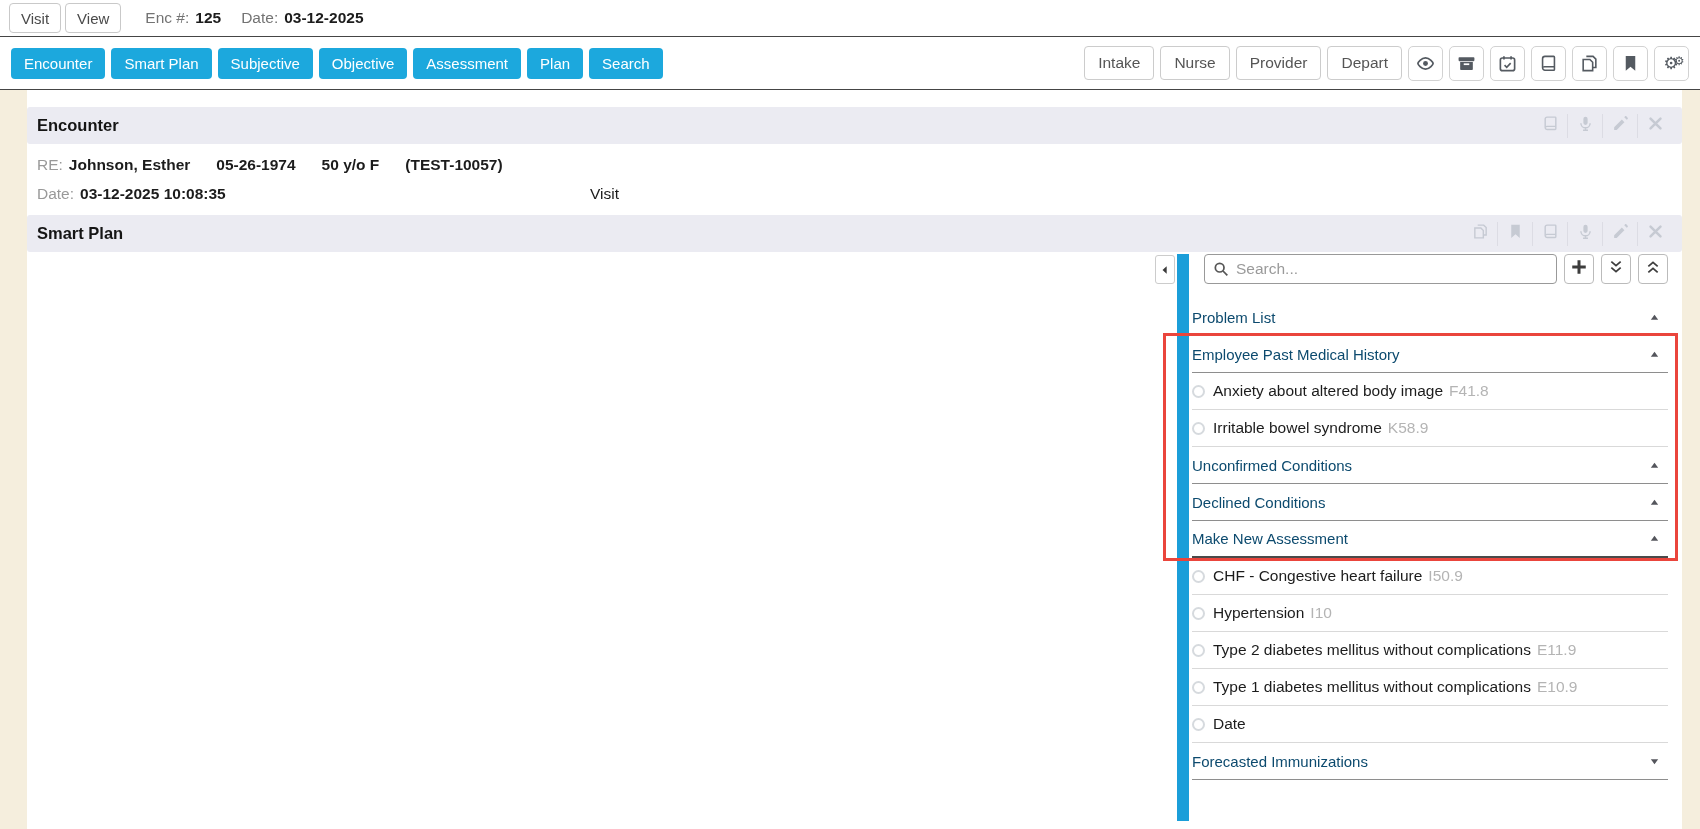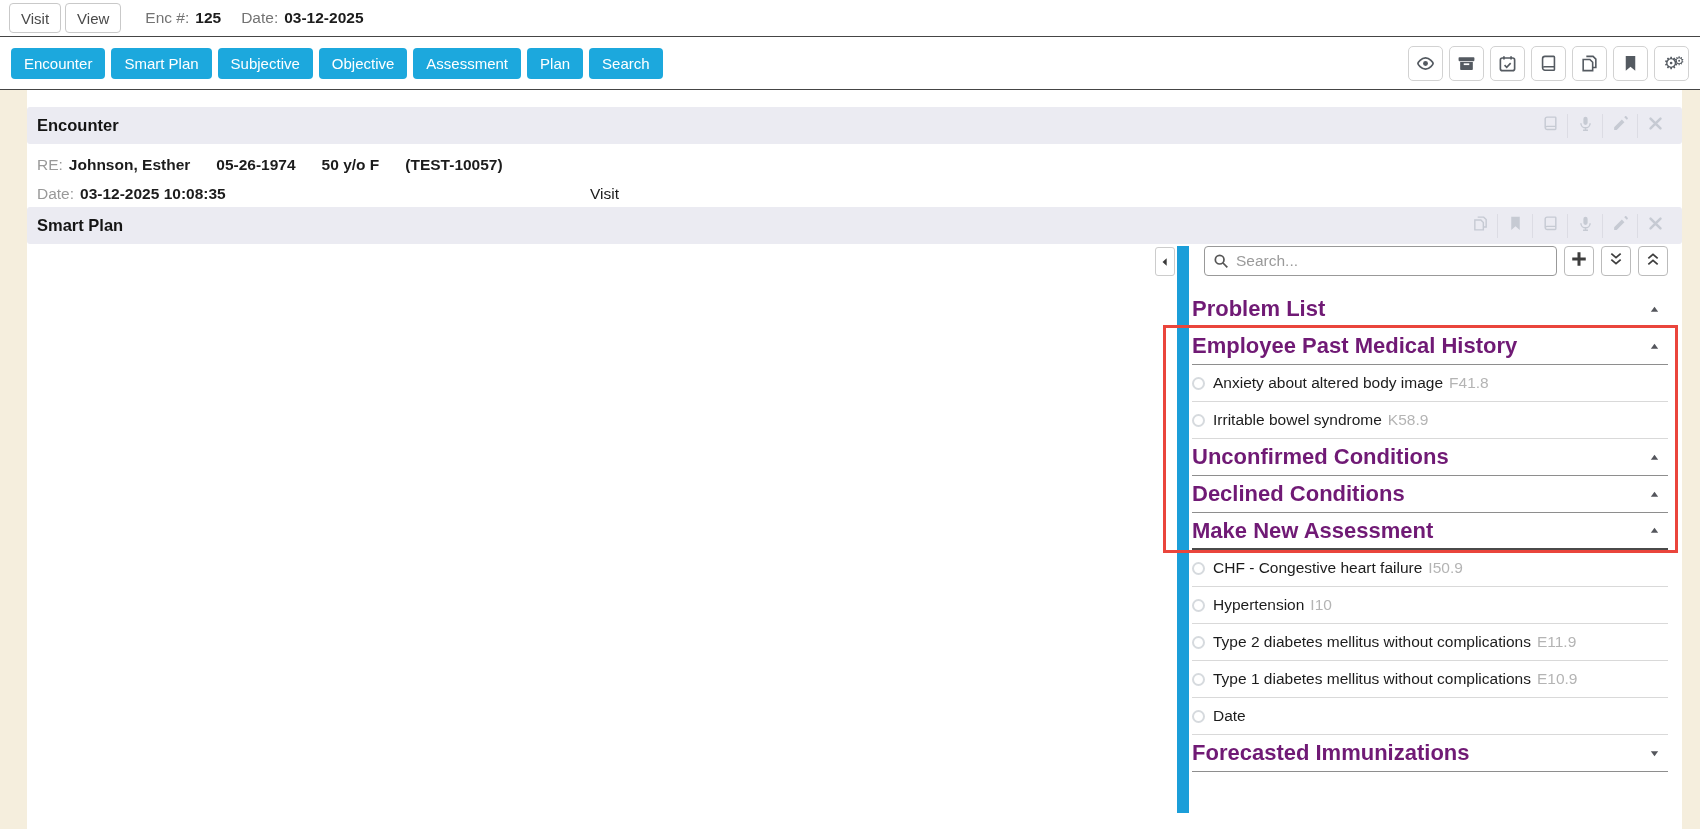--- a/index.html
+++ b/index.html
@@ -33,21 +33,21 @@
   .main-panel{background:#fff;height:100%;position:relative;overflow:hidden;}
 
   .section-bar{height:37px;background:var(--bar,#ebebf2);border-radius:3px;display:flex;align-items:center;padding:0 10px;}
   .section-bar.first{margin-top:17px;}
   .section-title{font-size:16.5px;font-weight:bold;color:#151515;}
   .bar-icons{margin-left:auto;display:flex;align-items:center;color:#c6cad3;}
   .bar-cell{width:34px;height:24px;display:flex;align-items:center;justify-content:center;}
   .bar-cell + .bar-cell{border-left:1px solid #dcdce4;}
   .bar-cell svg{width:17px;height:17px;}
 
-  .patient-block{height:63px;padding:12px 0 0 10px;font-size:15.5px;color:#1b1b1b;box-sizing:border-box;}
+  .patient-block{height:71px;padding:12px 0 0 10px;font-size:15.5px;color:#1b1b1b;box-sizing:border-box;}
   .pt-line{display:flex;align-items:center;margin-bottom:11px;position:relative;}
   .pt-line .lbl{color:#999;margin-right:6px;}
   .pt-line .val{font-weight:bold;color:#1c1c1c;}
   .pt-line .gap{margin-left:26px;}
   .visit-label{position:absolute;left:553px;font-weight:normal;color:#1b1b1b;}
 
   
   .sp-body{position:relative;height:569px;}
   .side-panel{position:absolute;top:2px;right:14px;width:513px;height:567px;}
   .collapse-btn{position:absolute;left:0;top:1px;width:20px;height:29px;background:#fff;border:1px solid #ccc;
@@ -63,21 +63,21 @@
   .search-ic svg{width:16px;height:16px;}
   .sq-btn{width:30px;height:30px;box-sizing:border-box;border:1px solid #bbb;border-radius:4px;background:#fff;
           color:#3d3d3d;display:flex;align-items:center;justify-content:center;cursor:pointer;flex:none;}
   .sq-btn svg{width:16px;height:16px;}
   .sq-btn.plus svg{width:18px;height:18px;}
 
   .panel-list{position:absolute;left:37px;top:45px;width:476px;}
   .p-row{height:37px;display:flex;align-items:center;border-bottom:1px solid #d9d9d9;box-sizing:border-box;cursor:pointer;}
   .p-row.hdr{border-bottom:1px solid #8e8e8e;}
   .p-row.hdr.strong{border-bottom:2px solid #4a4a4a;}
-  .p-title{font-size:22px;font-weight:bold;color:#701a75;}
+  .p-title{font-size:15px;font-weight:normal;color:#0c4a6e;}
   .tri{margin-left:auto;margin-right:8px;color:#54565c;display:flex;}
   .tri svg{width:11px;height:11px;}
   .p-circle{width:13px;height:13px;border-radius:50%;border:2px solid #d6dade;margin-right:8px;flex:none;box-sizing:border-box;}
   .p-label{font-size:15.5px;color:#1c1c1c;white-space:nowrap;}
   .p-code{font-size:15.5px;color:#b4b4b4;margin-left:6px;white-space:nowrap;}
   .highlight-box{position:absolute;left:8px;width:515px;border:3px solid var(--red,#ea453c);box-sizing:border-box;
                  pointer-events:none;z-index:5;}
 </style>
 </head>
 <body>
@@ -101,20 +101,26 @@
     <div class="nav-tabs" id="nav-tabs">
         <div class="tab">Encounter</div>
         <div class="tab">Smart Plan</div>
         <div class="tab">Subjective</div>
         <div class="tab">Objective</div>
         <div class="tab">Assessment</div>
         <div class="tab">Plan</div>
         <div class="tab">Search</div>
       </div>
     <div class="nav-right">
+      <div id="stage-buttons" style="display:flex;gap:6px;">
+          <div class="stage-btn">Intake</div>
+          <div class="stage-btn">Nurse</div>
+          <div class="stage-btn">Provider</div>
+          <div class="stage-btn">Depart</div>
+        </div>
       <div id="nav-icon-buttons" style="display:flex;gap:6px;">
           <div class="icon-btn">
             <span class="ic">
               <svg viewBox="0 0 24 24">
                 <path d="M12 5C6.5 5 2.4 11 2.4 12s4.1 7 9.6 7 9.6-6 9.6-7-4.1-7-9.6-7z" fill="none" stroke="currentColor" stroke-width="2.2"></path>
                 <circle cx="12" cy="12" r="3.1" fill="currentColor"></circle>
               </svg>
             </span>
           </div>
           <div class="icon-btn">

